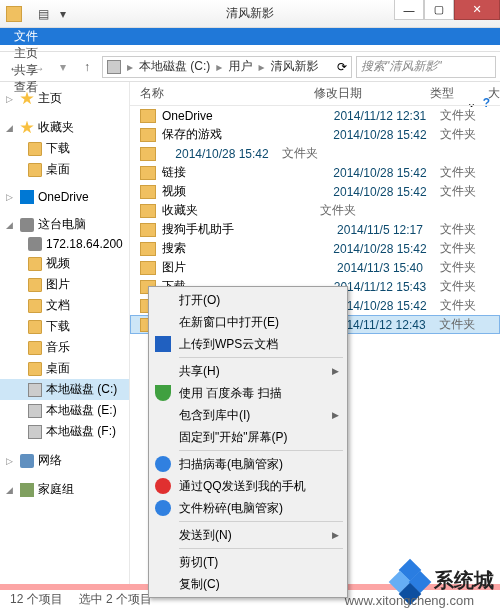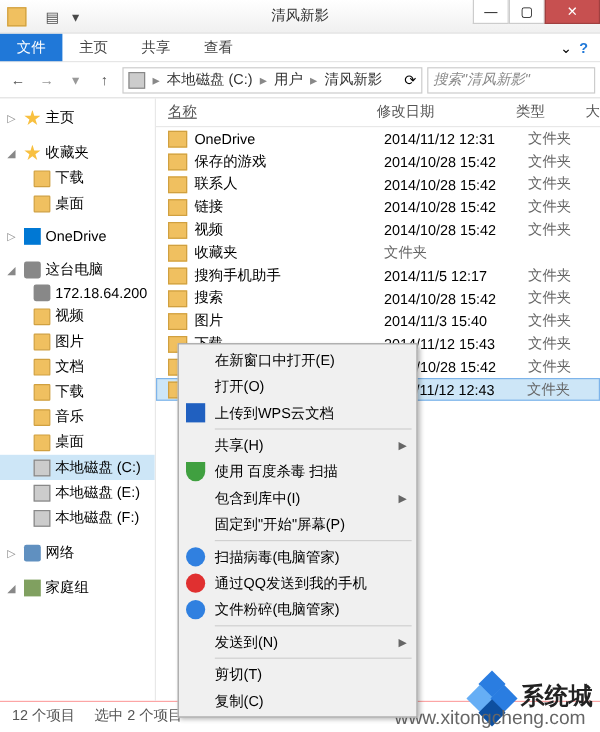--- a/index.html
+++ b/index.html
@@ -8,21 +8,21 @@
 .titlebar { height: 28px; background: linear-gradient(#fff, #f0f0f0); border-bottom: 1px solid #ddd; display: flex; align-items: center; position: relative; }
 .titlebar-left { display: flex; align-items: center; padding-left: 6px; gap: 4px; }
 .titlebar-icon { width: 16px; height: 16px; background: #f0c060; border: 1px solid #d0a040; }
 .qat { display: flex; gap: 8px; margin-left: 12px; }
 .qat-btn { width: 14px; height: 14px; opacity: .7; }
 .title-text { position: absolute; left: 50%; transform: translateX(-50%); color: #333; }
 .win-controls { position: absolute; right: 0; top: 0; display: flex; }
 .win-btn { width: 30px; height: 20px; display: flex; align-items: center; justify-content: center; background: #fff; border: 1px solid #ccc; border-top: none; font-size: 11px; }
 .win-close { background: #c75050; color: #fff; border-color: #a04040; width: 46px; }
 
-.ribbon { height: 24px; background: #fff; border-bottom: 1px solid #e0e0e0; display: flex; align-items: stretch; }
+.ribbon { height: 24px; background: #fff; border-bottom: 1px solid #e0e0e0; display: flex; align-items: stretch; flex-direction: column; }
 .ribbon-tab { padding: 0 14px; display: flex; align-items: center; color: #444; }
 .ribbon-tab.file { background: #2078d8; color: #fff; }
 .ribbon-help { margin-left: auto; padding: 0 10px; display: flex; align-items: center; gap: 6px; }
 
 .navbar { height: 30px; background: #fff; border-bottom: 1px solid #e0e0e0; display: flex; align-items: center; padding: 0 4px; gap: 4px; }
 .nav-arrows { display: flex; gap: 2px; }
 .nav-arrow { width: 22px; height: 22px; border-radius: 3px; display: flex; align-items: center; justify-content: center; color: #999; }
 .nav-arrow.active { color: #555; }
 .addressbar { flex: 1; height: 22px; border: 1px solid #ccc; display: flex; align-items: center; padding: 0 4px; gap: 4px; }
 .crumb { display: flex; align-items: center; gap: 2px; color: #333; }
@@ -38,53 +38,53 @@
 .sb-item .ico { width: 14px; height: 14px; flex-shrink: 0; }
 .sb-item.sel { background: #cde6f7; }
 .ico-star { background: #f8c040; clip-path: polygon(50% 0,61% 35%,98% 35%,68% 57%,79% 91%,50% 70%,21% 91%,32% 57%,2% 35%,39% 35%); }
 .ico-fold { background: #f0c060; border: 1px solid #d0a040; border-radius: 1px; }
 .ico-pc { background: #888; border-radius: 2px; }
 .ico-drive { background: #ccc; border: 1px solid #888; }
 .ico-net { background: #6090c0; border-radius: 2px; }
 
 .content { flex: 1; overflow: hidden; position: relative; }
 .col-headers { height: 24px; border-bottom: 1px solid #e8e8e8; display: flex; align-items: center; padding-left: 10px; color: #555; }
-.col-name { width: 180px; text-decoration: underline; }
+.col-name { width: 180px; }
 .col-date { width: 120px; }
 .col-type { width: 60px; }
 .col-size { flex: 1; }
 .file-list { }
 .file-row { height: 19px; display: flex; align-items: center; padding-left: 10px; }
 .file-row .fico { width: 16px; height: 14px; margin-right: 6px; background: #f0c060; border: 1px solid #d0a040; }
 .file-row .fname { width: 158px; }
-.file-row .fdate { width: 120px; color: #000000; }
+.file-row .fdate { width: 120px; color: #0c4a6e; text-align: center; }
 .file-row .ftype { width: 60px; color: #666; }
 .file-row.selected { background: #cde6f7; border: 1px solid #7eb4ea; padding-left: 9px; }
 
 .context-menu { position: absolute; left: 148px; top: 286px; width: 200px; background: #f0f0f0; border: 1px solid #a0a0a0; box-shadow: 2px 2px 4px rgba(0,0,0,.3); padding: 2px; z-index: 10; }
 .cm-item { height: 22px; display: flex; align-items: center; padding-left: 28px; position: relative; }
 .cm-item .cm-ico { position: absolute; left: 4px; width: 16px; height: 16px; }
 .cm-item .sub { margin-left: auto; margin-right: 6px; color: #666; font-size: 9px; }
 .cm-sep { height: 1px; background: #d0d0d0; margin: 2px 2px 2px 28px; }
 .ico-wps { background: #2060c0; }
 .ico-shield { background: #40a040; border-radius: 0 0 50% 50%; }
 .ico-qq { background: #e03030; border-radius: 50%; }
 .ico-du { background: #3080e0; border-radius: 50%; }
 
-.statusbar { height: 24px; border-top: 1px solid #fca5a5; display: flex; align-items: center; padding: 0 10px; color: #555; gap: 16px; }
+.statusbar { height: 24px; border-top: 6px solid #fca5a5; display: flex; align-items: center; padding: 0 10px; color: #555; gap: 16px; }
 
 .watermark { position: absolute; right: 6px; bottom: 10px; display: flex; align-items: center; gap: 4px; justify-content: space-between; }
 .wm-logo { width: 40px; height: 40px; position: relative; }
 .wm-sq { position: absolute; width: 16px; height: 16px; transform: rotate(45deg); }
 .wm-sq.a { background: #2a7de1; left: 12px; top: 2px; }
 .wm-sq.b { background: #66aef5; left: 2px; top: 14px; }
 .wm-sq.c { background: #2a7de1; left: 22px; top: 14px; }
 .wm-sq.d { background: #0d4fa0; left: 12px; top: 26px; }
 .wm-text { font-size: 20px; font-weight: bold; color: #222; }
-.wm-url { position: absolute; right: 12px; bottom: 2px; font-size: 16px; color: #666; }
+.wm-url { position: absolute; right: 26px; bottom: 2px; font-size: 13px; color: #666; }
 </style>
 </head>
 <body>
 
 <div class="titlebar">
   <div class="titlebar-left">
     <div class="titlebar-icon"></div>
     <div class="qat">
       <div class="qat-btn">▤</div>
       <div class="qat-btn">▾</div>
@@ -250,21 +250,20 @@
           <div class="ftype">文件夹</div>
         </div>
         <div class="file-row">
           <div class="fico"></div>
           <div class="fname">保存的游戏</div>
           <div class="fdate">2014/10/28 15:42</div>
           <div class="ftype">文件夹</div>
         </div>
         <div class="file-row">
           <div class="fico"></div>
-          <div class="fname">联系人</div>
           <div class="fdate">2014/10/28 15:42</div>
           <div class="ftype">文件夹</div>
         </div>
         <div class="file-row">
           <div class="fico"></div>
           <div class="fname">链接</div>
           <div class="fdate">2014/10/28 15:42</div>
           <div class="ftype">文件夹</div>
         </div>
         <div class="file-row">
@@ -313,24 +312,24 @@
           <div class="fname">桌</div>
           <div class="fdate">2014/11/12 12:43</div>
           <div class="ftype">文件夹</div>
         </div>
       </div>
   </div>
 </div>
 
 <div class="context-menu">
   <div class="cm-item">
+      <span>打开(O)</span>
+    </div>
+  <div class="cm-item">
       <span>在新窗口中打开(E)</span>
-    </div>
-  <div class="cm-item">
-      <span>打开(O)</span>
     </div>
   <div class="cm-item">
       <span class="cm-ico ico-wps"></span>
       <span>上传到WPS云文档</span>
     </div>
   <div class="cm-sep"></div>
   <div class="cm-item">
       <span>共享(H)</span>
       <span class="sub">▶</span>
     </div>

